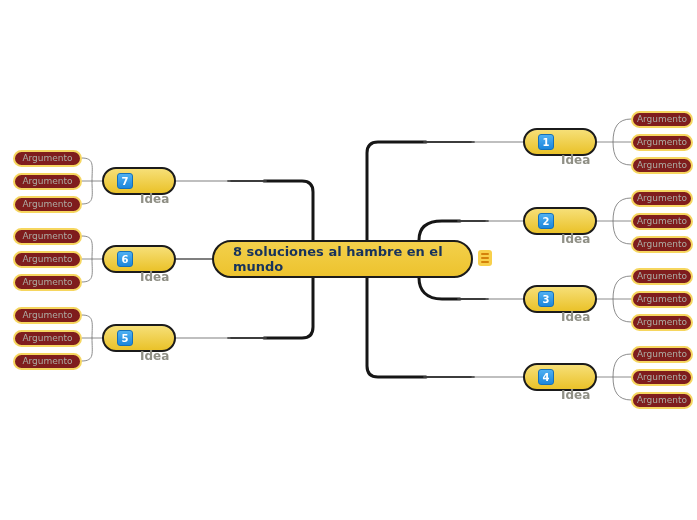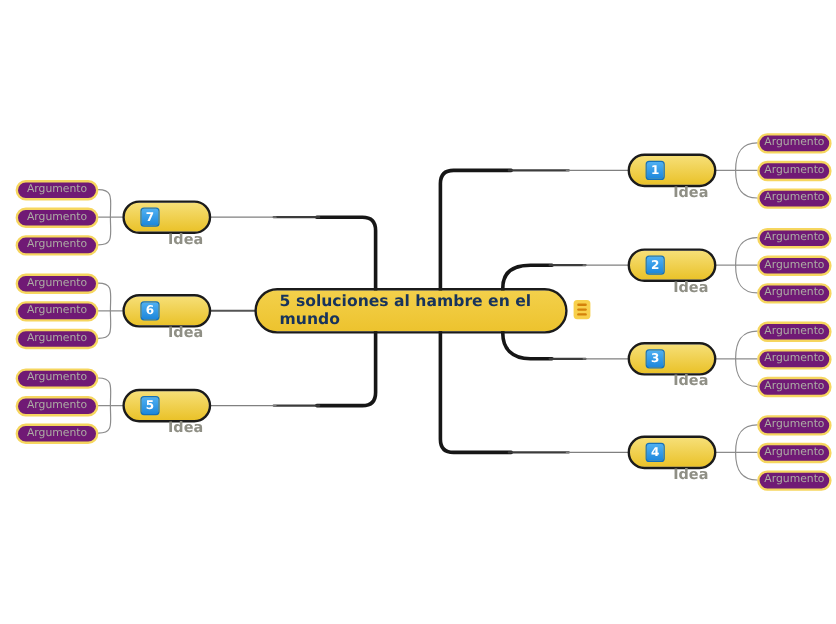--- a/index.html
+++ b/index.html
@@ -32,21 +32,21 @@
   .idea-badge{
     width:16px;height:16px;box-sizing:border-box;border:1px solid #1470ba;border-radius:3px;
     background:linear-gradient(#4fb0f2,#1d87dc);
     display:flex;align-items:center;justify-content:center;
     font-weight:bold;font-size:10px;color:#ffffff;
   }
   .idea-label{margin-left:7px;font-weight:bold;font-size:12px;color:#8f8f85;margin-top:36px;}
 
   .leaf-node{
     position:absolute;height:17px;box-sizing:border-box;
-    border:2px solid #f6d65f;border-radius:9px;background:#701a75;
+    border:2px solid #f6d65f;border-radius:9px;background:#7f1d1d;
     display:flex;align-items:center;justify-content:center;
     font-size:9px;color:#adada4;
   }
 </style>
 </head>
 <body>
 
 <div class="stage">
 
   <svg class="connectors" width="697" height="520" viewBox="0 0 697 520" fill="none">
@@ -106,21 +106,21 @@
       <path d="M82,236 C95,236 92,244 92,259"></path>
       <path d="M82,282 C95,282 92,274 92,259"></path>
 
       <path d="M102,338 L82,338"></path>
       <path d="M82,315 C95,315 92,323 92,338"></path>
       <path d="M82,361 C95,361 92,353 92,338"></path>
     </g>
   </svg>
 
   <div class="root-node">
-    <span>5 soluciones al hambre en el mundo</span>
+    <span>8 soluciones al hambre en el mundo</span>
   </div>
   <div class="menu-btn">
     <i></i>
     <i></i>
     <i></i>
   </div>
 
   <div class="idea-node" style="left:523px;top:128px;">
     <span class="idea-badge">1</span>
     <span class="idea-label">Idea</span>

